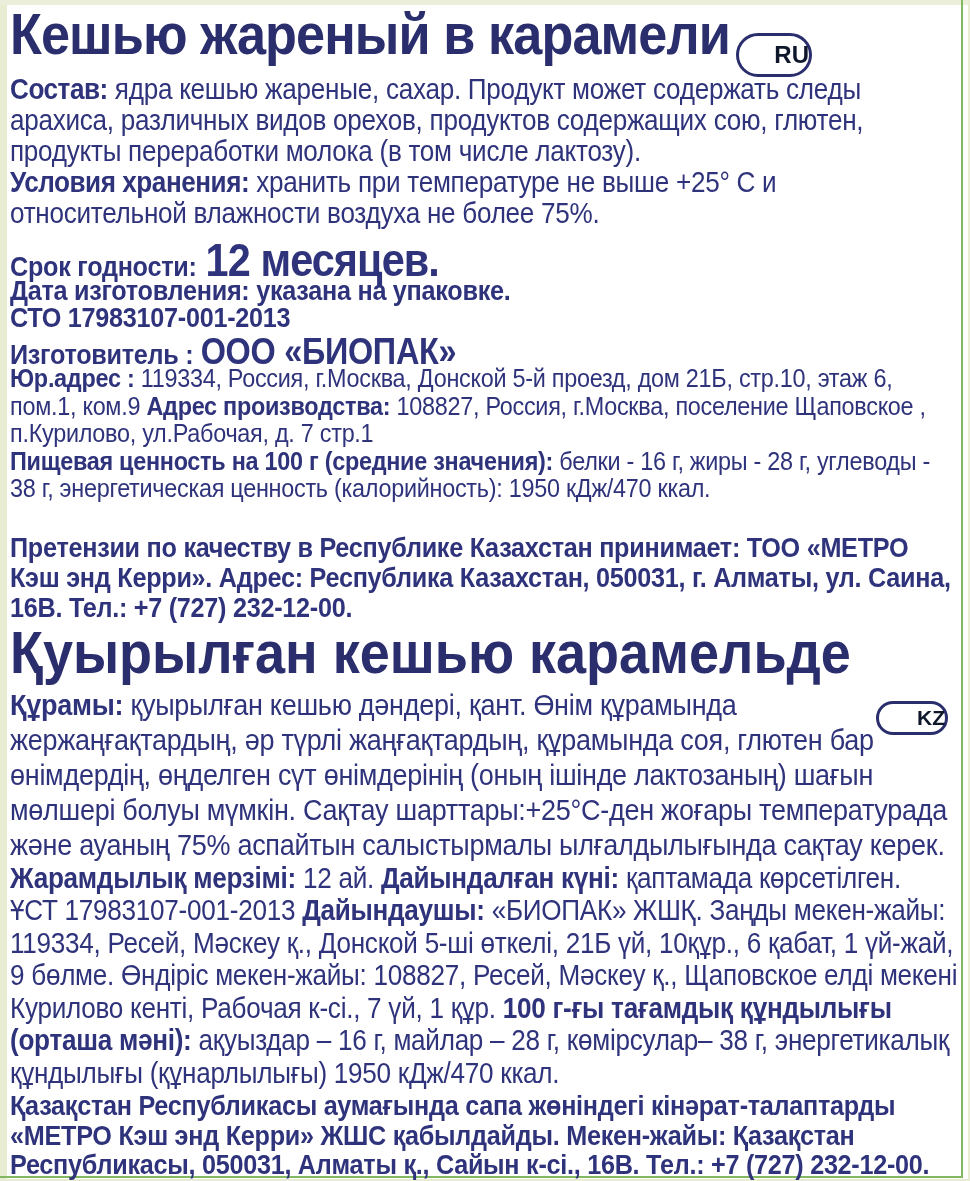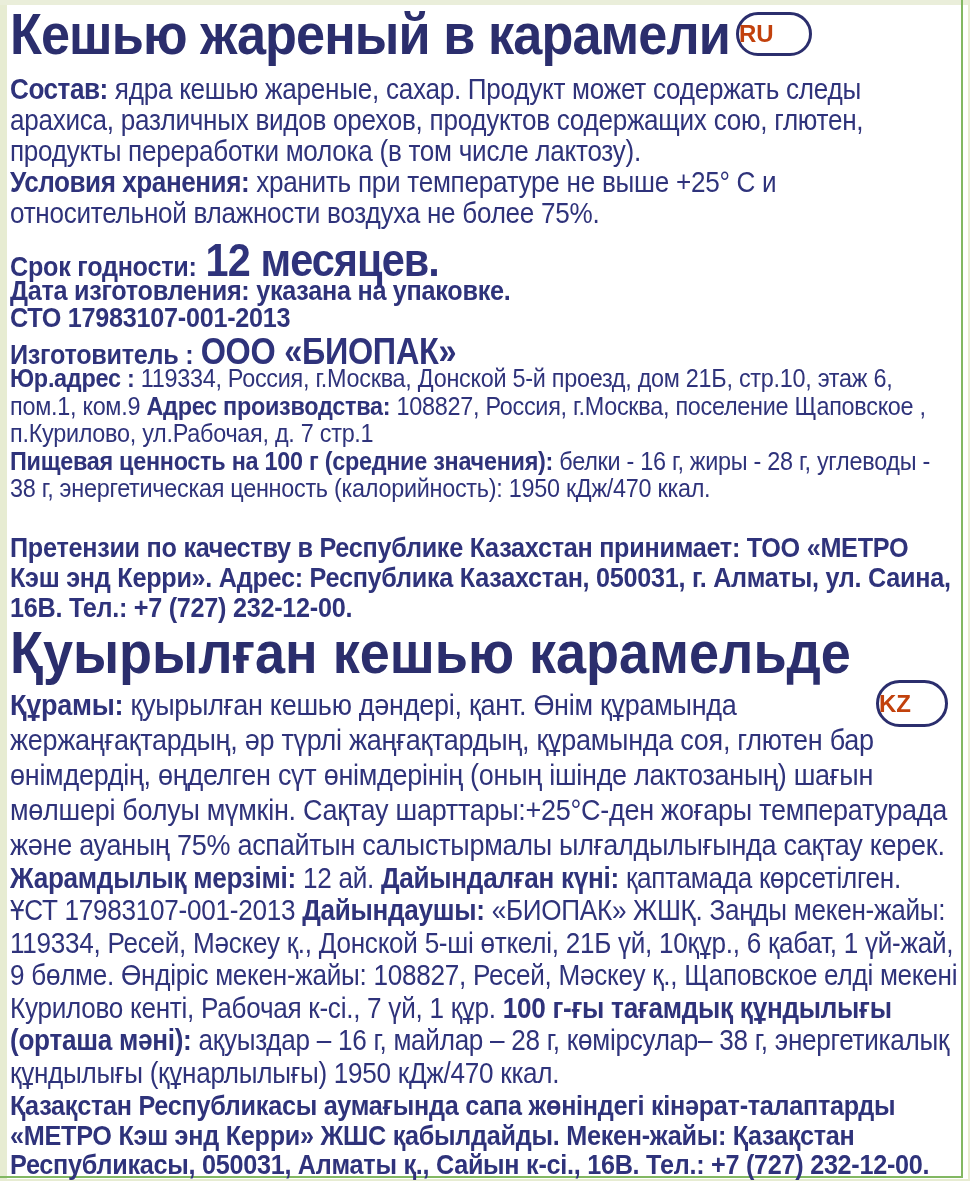--- a/index.html
+++ b/index.html
@@ -51,26 +51,27 @@
   .manu-value{font-size:36px;font-weight:bold;}
   .claims{font-size:28px;line-height:30px;font-weight:bold;margin-top:30px !important;}
   .kzcomp{font-size:30px;line-height:35px;}
   .kzmid{font-size:29px;line-height:32.5px;}
   .kzclaims{font-size:28px;line-height:29.5px;font-weight:bold;margin-top:2px !important;}
 
   
   .badge{
     position:absolute;background:#ffffff;
     border:3.5px solid #2b2e6d;
-    display:flex;align-items:center;justify-content:flex-start;
-    color:#c2410c;font-weight:600;
+    display:flex;align-items:center;justify-content:flex-end;
+    color:#0f172a;font-weight:600;
     box-sizing:border-box;
+    margin-top:21px;
   }
   .ru-badge{left:736px;top:12px;width:76px;height:44px;border-radius:22px;font-size:24px;}
-  .kz-badge{left:876px;top:680px;width:72px;height:47px;border-radius:25px;font-size:24px;}
+  .kz-badge{left:876px;top:680px;width:72px;height:34px;border-radius:25px;font-size:21px;}
 </style>
 </head>
 <body>
 
 <div class="edge edge-left"></div>
 <div class="edge edge-top"></div>
 <div class="edge edge-right"></div>
 <div class="edge edge-bottom"></div>
 <div class="green-v"></div>
 <div class="green-h"></div>

